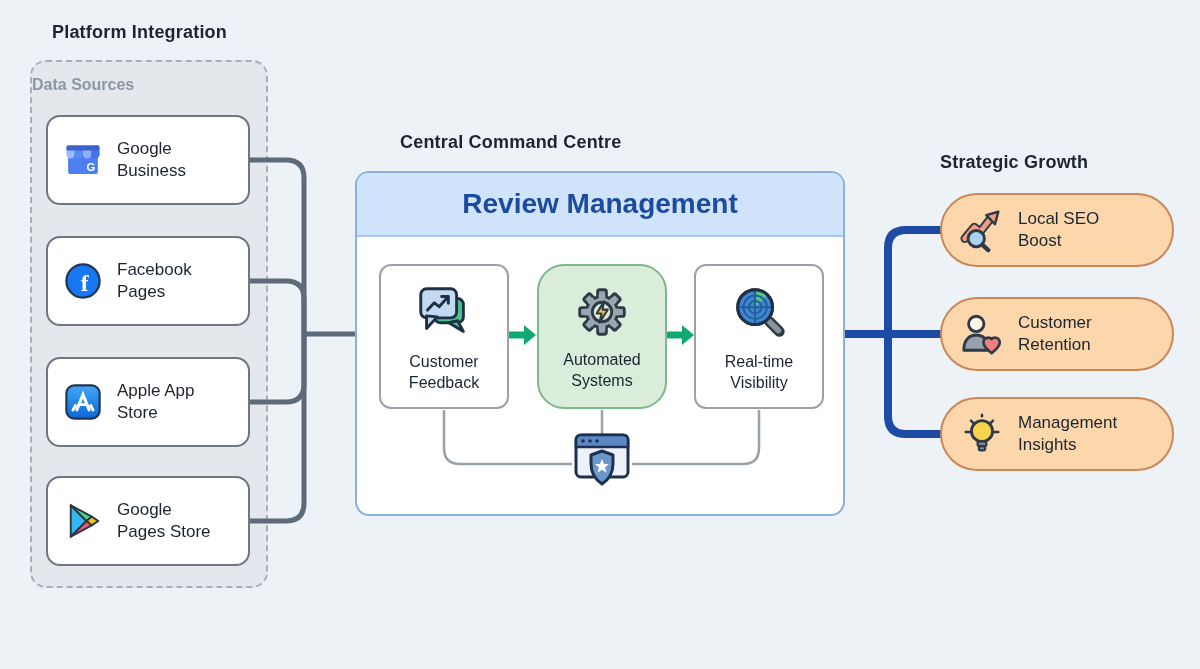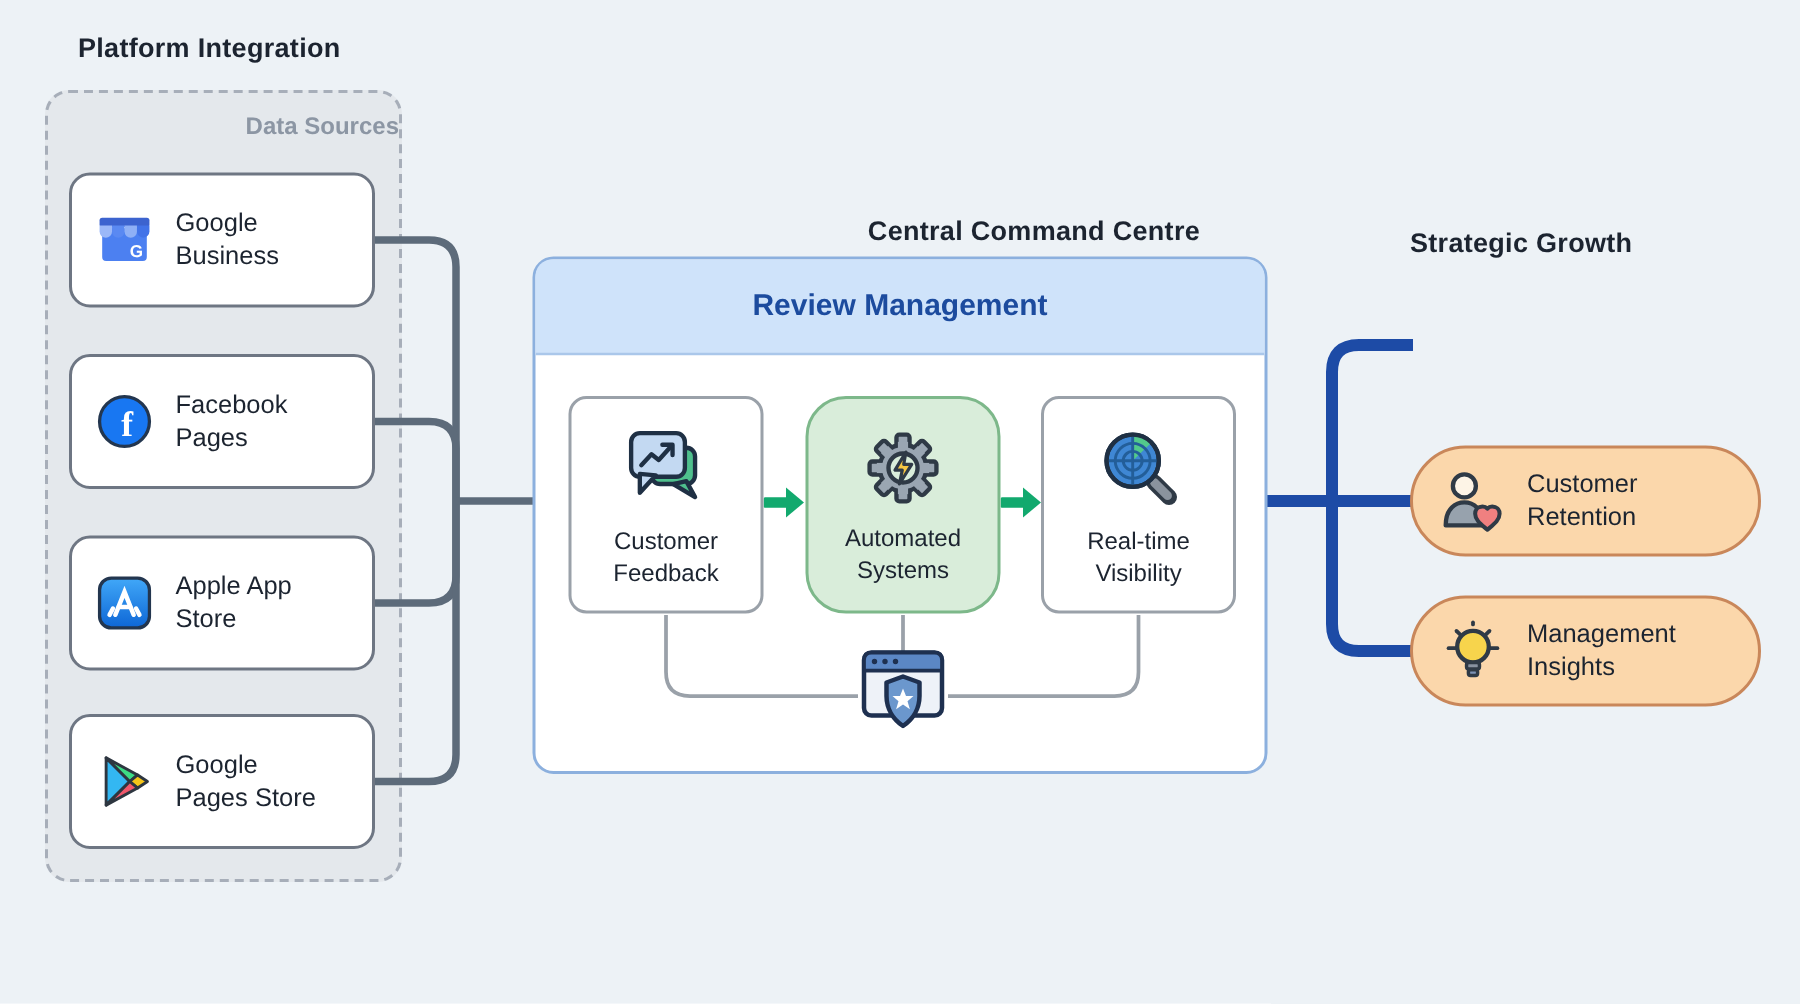--- a/index.html
+++ b/index.html
@@ -9,30 +9,30 @@
     font-family:"Liberation Sans", sans-serif;
     color: var(--text-dark, #1c2430);
   }
   svg { display:block; }
   .wires { position:absolute; left:0; top:0; z-index:2; }
   .wires path.gray { fill:none; stroke:var(--connector-gray,#5d6b7a); stroke-width:5; }
   .wires path.blue { fill:none; stroke:var(--connector-blue,#1d4ba6); stroke-width:8; }
 
   .section-title { position:absolute; font-size:18px; font-weight:700; letter-spacing:.2px; z-index:4; }
   .t-platform { left:52px; top:22px; }
-  .t-command  { left:400px; top:144px; width:400px; text-align:right; }
+  .t-command  { left:400px; top:132px; width:400px; text-align:left; }
   .t-growth   { left:940px; top:152px; width:234px; text-align:left; }
 
   .ds-panel {
     position:absolute; left:30px; top:60px; width:238px; height:528px;
     background:var(--panel-fill,#e4e8ec);
     border:2px dashed var(--panel-border,#a7aeb9);
     border-radius:16px; box-sizing:border-box; z-index:1;
   }
-  .ds-label { margin-top:14px; text-align:right; font-size:16px; font-weight:600; color:var(--muted-label,#8c96a4); }
+  .ds-label { margin-top:14px; text-align:left; font-size:16px; font-weight:600; color:var(--muted-label,#8c96a4); }
 
   .src-card {
     position:absolute; left:46px; width:204px; height:90px; box-sizing:border-box;
     background:#fff; border:2px solid var(--card-border,#6e7683); border-radius:14px;
     display:flex; align-items:center; gap:13px; padding:0 8px 0 14px; z-index:3;
   }
   .src-1{top:115px} .src-2{top:236px} .src-3{top:357px} .src-4{top:476px}
   .node-label { font-size:17px; font-weight:500; line-height:1.28; }
   .node-label span{ display:block; }
 
@@ -40,21 +40,21 @@
     position:absolute; left:355px; top:171px; width:490px; height:345px; box-sizing:border-box;
     background:#fff; border:2px solid var(--center-border,#8cb0de); border-radius:14px; z-index:3;
   }
   .center-header {
     position:absolute; left:0; right:0; top:0; height:62px;
     background:var(--center-header-fill,#cfe3fa);
     border-bottom:2px solid var(--center-header-line,#aac7ea);
     border-radius:11px 11px 0 0;
     display:flex; align-items:center; justify-content:center;
   }
-  .center-header .hdr { font-size:20px; font-weight:700; color:var(--center-title-color,#1c4b9e); }
+  .center-header .hdr { font-size:28px; font-weight:700; color:var(--center-title-color,#1c4b9e); }
   .inner-wires { position:absolute; left:0; top:0; }
   .inner-wires path { fill:none; stroke:var(--inner-connector,#9aa1a9); stroke-width:2.5; }
 
   .step-card {
     position:absolute; top:91px; width:130px; height:145px; box-sizing:border-box;
     background:#fff; border:2px solid var(--step-border,#9aa1a9); border-radius:12px;
     display:flex; flex-direction:column; align-items:center; justify-content:flex-start;
     padding-top:16px; z-index:2;
   }
   .step-1{left:22px} .step-2{left:180px} .step-3{left:337px}
@@ -258,20 +258,33 @@
       <circle cx="13" cy="10" r="1.8" fill="#1e3050"></circle>
       <circle cx="20" cy="10" r="1.8" fill="#1e3050"></circle>
       <circle cx="27" cy="10" r="1.8" fill="#1e3050"></circle>
       <path d="M32 20 L43 24 V33 C43 42 38 49 32 53 C26 49 21 42 21 33 V24 Z" fill="#6b97cd" stroke="#1e3050" stroke-width="3" stroke-linejoin="round"></path>
       <polygon points="32,28 34,33 39,33 35,36.5 36.6,41.8 32,38.7 27.4,41.8 29,36.5 25,33 30,33" fill="#ffffff"></polygon>
     </svg>
   </div>
 
   <div class="section-title t-growth">Strategic Growth</div>
 
+  <div class="pill pill-1">
+    <svg width="46" height="46" viewBox="0 0 48 48">
+      <polyline points="6,33 16,21 22,26 33,12" fill="none" stroke="#2f3a46" stroke-width="9" stroke-linecap="round" stroke-linejoin="round"></polyline>
+      <polyline points="6,33 16,21 22,26 33,12" fill="none" stroke="#ef9c80" stroke-width="5" stroke-linecap="round" stroke-linejoin="round"></polyline>
+      <polygon points="41,5 28.5,8.5 37.5,18" fill="#ef9c80" stroke="#2f3a46" stroke-width="2.6" stroke-linejoin="round"></polygon>
+      <circle cx="18" cy="33" r="8.5" fill="#a8d4f0" stroke="#2f3a46" stroke-width="3"></circle>
+      <line x1="24.5" y1="39.5" x2="30.5" y2="45" stroke="#2f3a46" stroke-width="4.5" stroke-linecap="round"></line>
+    </svg>
+    <div class="node-label">
+      <span>Local SEO</span>
+      <span>Boost</span>
+    </div>
+  </div>
 
   <div class="pill pill-2">
     <svg width="46" height="46" viewBox="0 0 48 48">
       <path d="M5 41 C5 29 12 25 18 25 C24 25 31 29 31 41 Z" fill="#97a2ad" stroke="#2f3a46" stroke-width="3" stroke-linejoin="round"></path>
       <circle cx="18" cy="13.5" r="8" fill="#fdf4e6" stroke="#2f3a46" stroke-width="3"></circle>
       <path d="M34 44 C30 40.5 25.5 37.5 25.5 32.8 C25.5 29.8 27.7 27.8 30.6 27.8 C32.7 27.8 34 29.3 34 29.3 C34 29.3 35.3 27.8 37.4 27.8 C40.3 27.8 42.5 29.8 42.5 32.8 C42.5 37.5 38 40.5 34 44 Z" fill="#f08080" stroke="#2f3a46" stroke-width="2.8" stroke-linejoin="round"></path>
     </svg>
     <div class="node-label">
       <span>Customer</span>
       <span>Retention</span>

